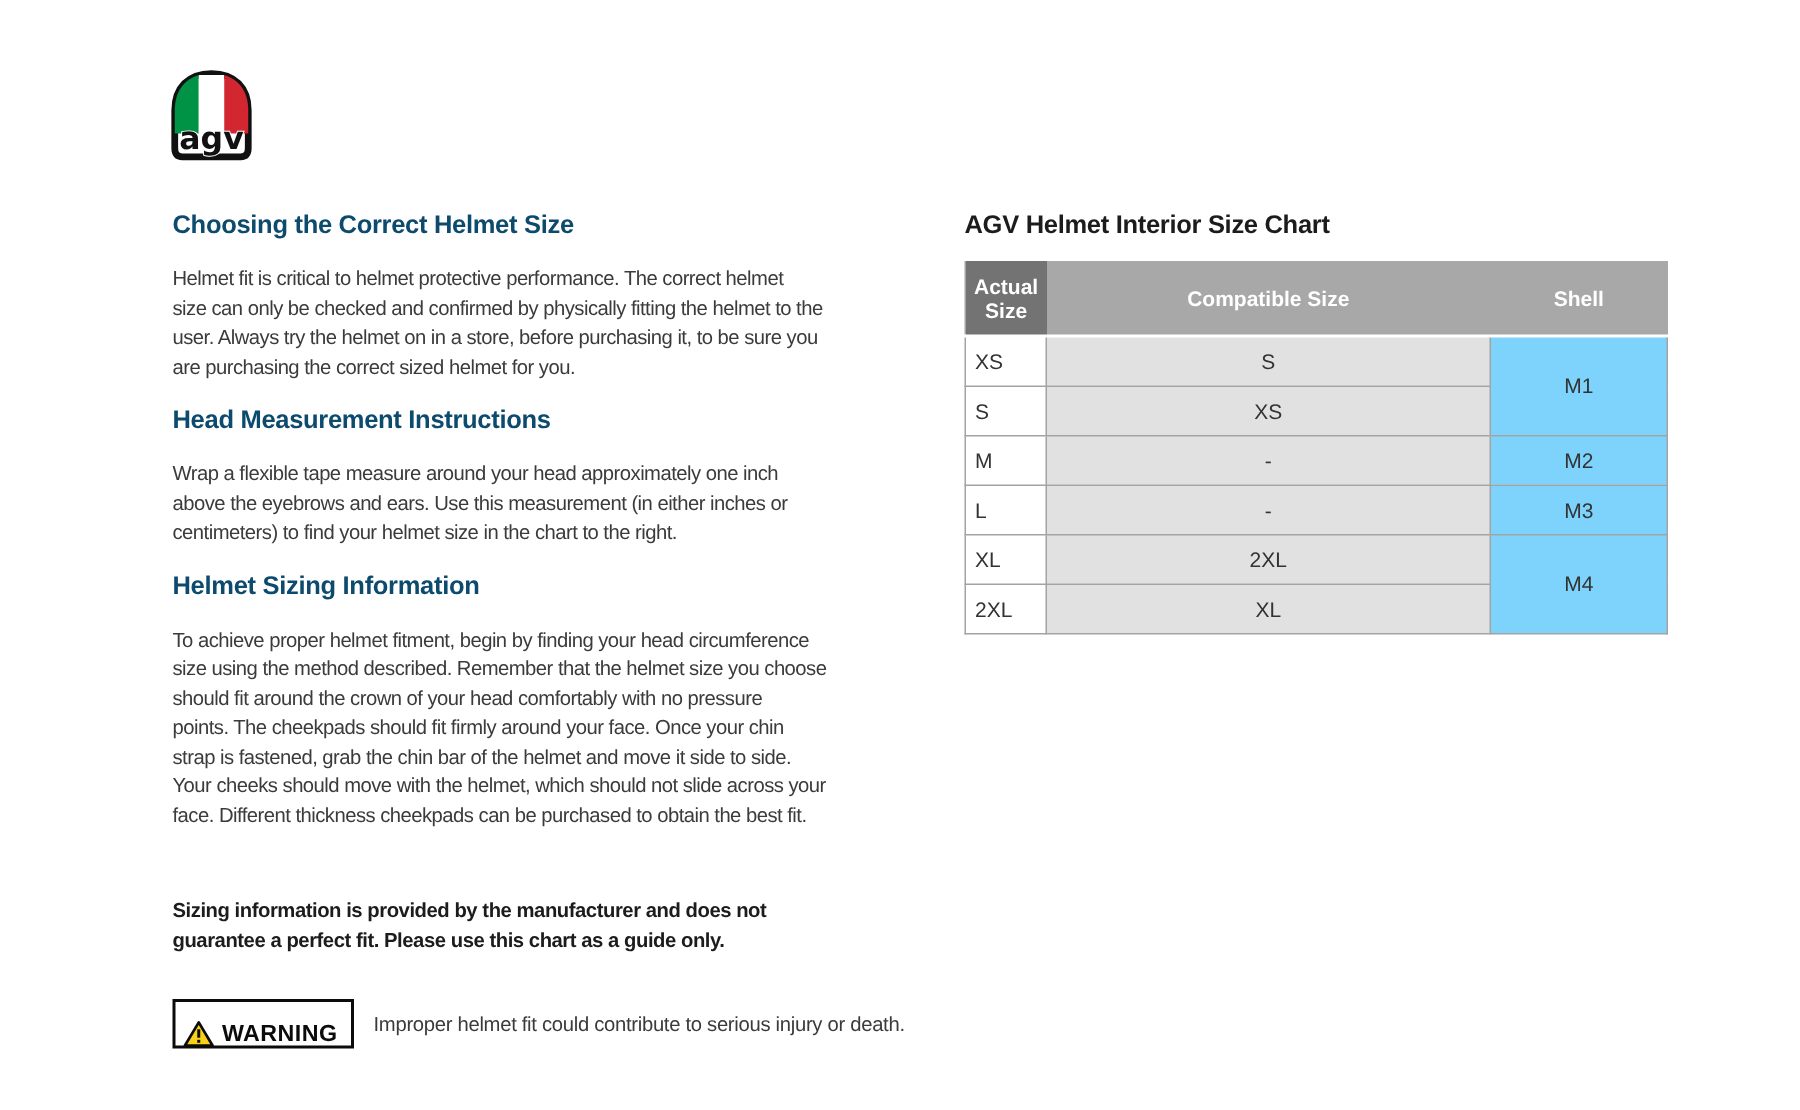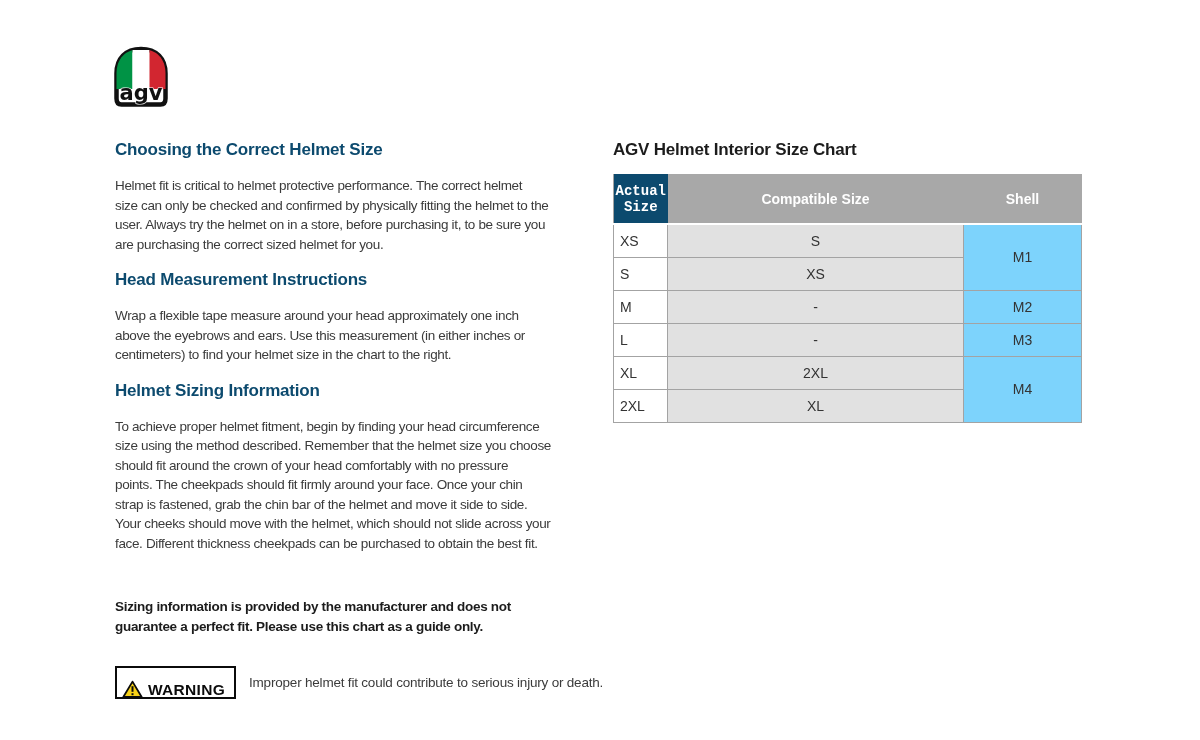--- a/index.html
+++ b/index.html
@@ -30,37 +30,37 @@
     display: inline-flex; align-items: center; gap: 5px;
     border: 2.5px solid #0b0b0b; background: #ffffff;
     padding: 16px 9px 2px 5px; height: 33px;
   }
   .warning-box .warn-label {
     font-size: 15.5px; font-weight: bold; color: #0b0b0b; letter-spacing: 0.3px;
   }
   .warning-text { font-size: 13.5px; color: #3b3b3b; letter-spacing: -0.2px; }
 
   
-  .right-col { position: absolute; left: 613px; top: 140px; width: 484px; }
+  .right-col { position: absolute; left: 643px; top: 140px; width: 484px; }
   .chart-title {
     font-size: 17px; font-weight: bold; color: #1c1c1c;
     letter-spacing: -0.2px; line-height: 20px;
   }
   .chart-subtitle { font-size: 15px; color: #3a3a3a; letter-spacing: -0.3px; line-height: 18px; }
 
   table.size-table {
     border-collapse: collapse; margin-top: 14px; width: 468px;
     table-layout: fixed; font-size: 14px; color: #333333;
   }
   table.size-table th {
     height: 50px; font-size: 14px; font-weight: bold; color: #ffffff;
     text-align: center; vertical-align: middle; border: none;
     border-bottom: 2px solid #ffffff;
   }
-  th.th-actual { background: #0c4a6e; border-right: 3px solid #ffffff; line-height: 16px; font-family: Liberation Mono, monospace; }
+  th.th-actual { background: #737373; border-right: 3px solid #ffffff; line-height: 16px; }
   th.th-compat { background: #a8a8a8; }
   th.th-shell  { background: #a8a8a8; }
   table.size-table td {
     height: 33px; border: 1px solid #a3a3a3; vertical-align: middle;
   }
   td.col-actual {
     background: #ffffff; text-align: left; padding-left: 6px;
     border-top: none; border-bottom: none;
   }
   td.col-compat { background: #e1e1e1; text-align: center; }

